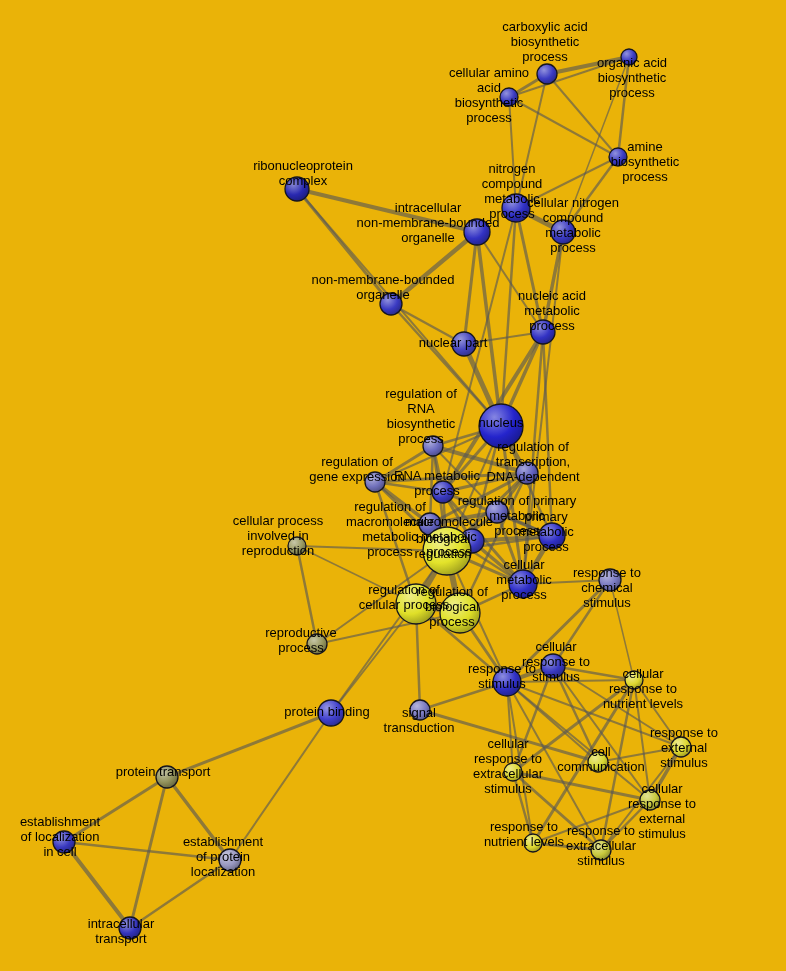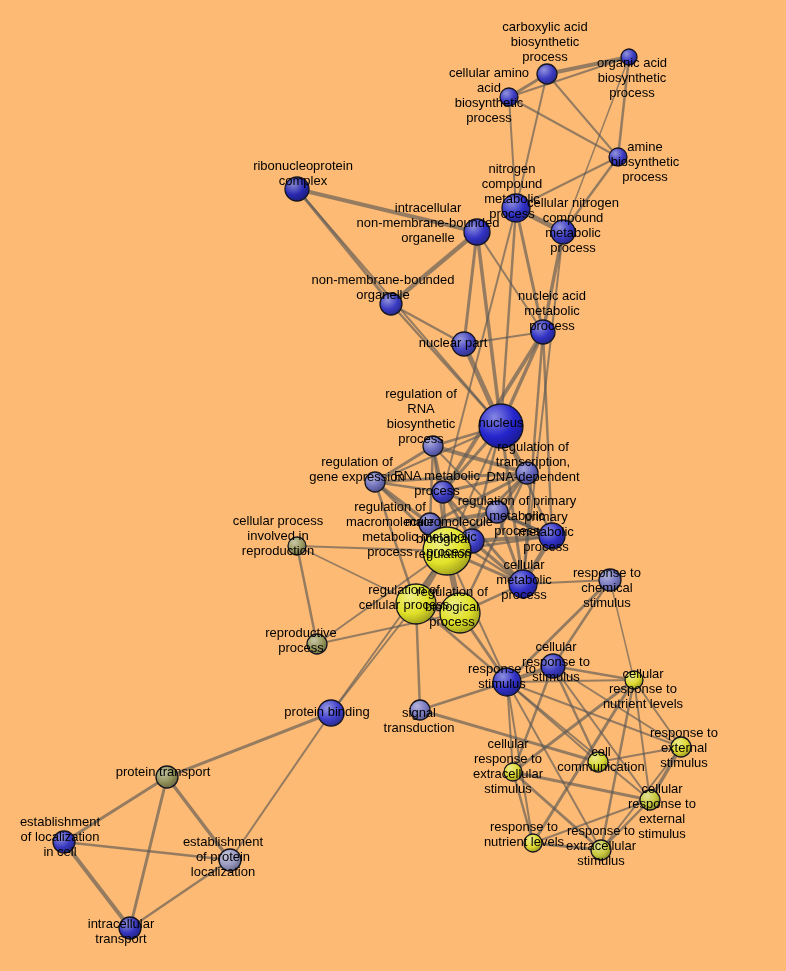--- a/index.html
+++ b/index.html
@@ -1,16 +1,16 @@
 <!DOCTYPE html>
 <html><head>
 <meta charset="utf-8">
 <style>
   html,body{margin:0;padding:0;background:#ffffff;}
-  .stage{position:relative;width:786px;height:971px;background:#fdba74;overflow:hidden;
+  .stage{position:relative;width:786px;height:971px;background:#eab308;overflow:hidden;
          font-family:"Liberation Sans","DejaVu Sans",sans-serif;}
   svg{display:block;}
   svg text{pointer-events:none;}
 </style>
 </head>
 <body>
 
 <div class="stage">
   <svg width="786" height="971" viewBox="0 0 786 971">
       <defs>

